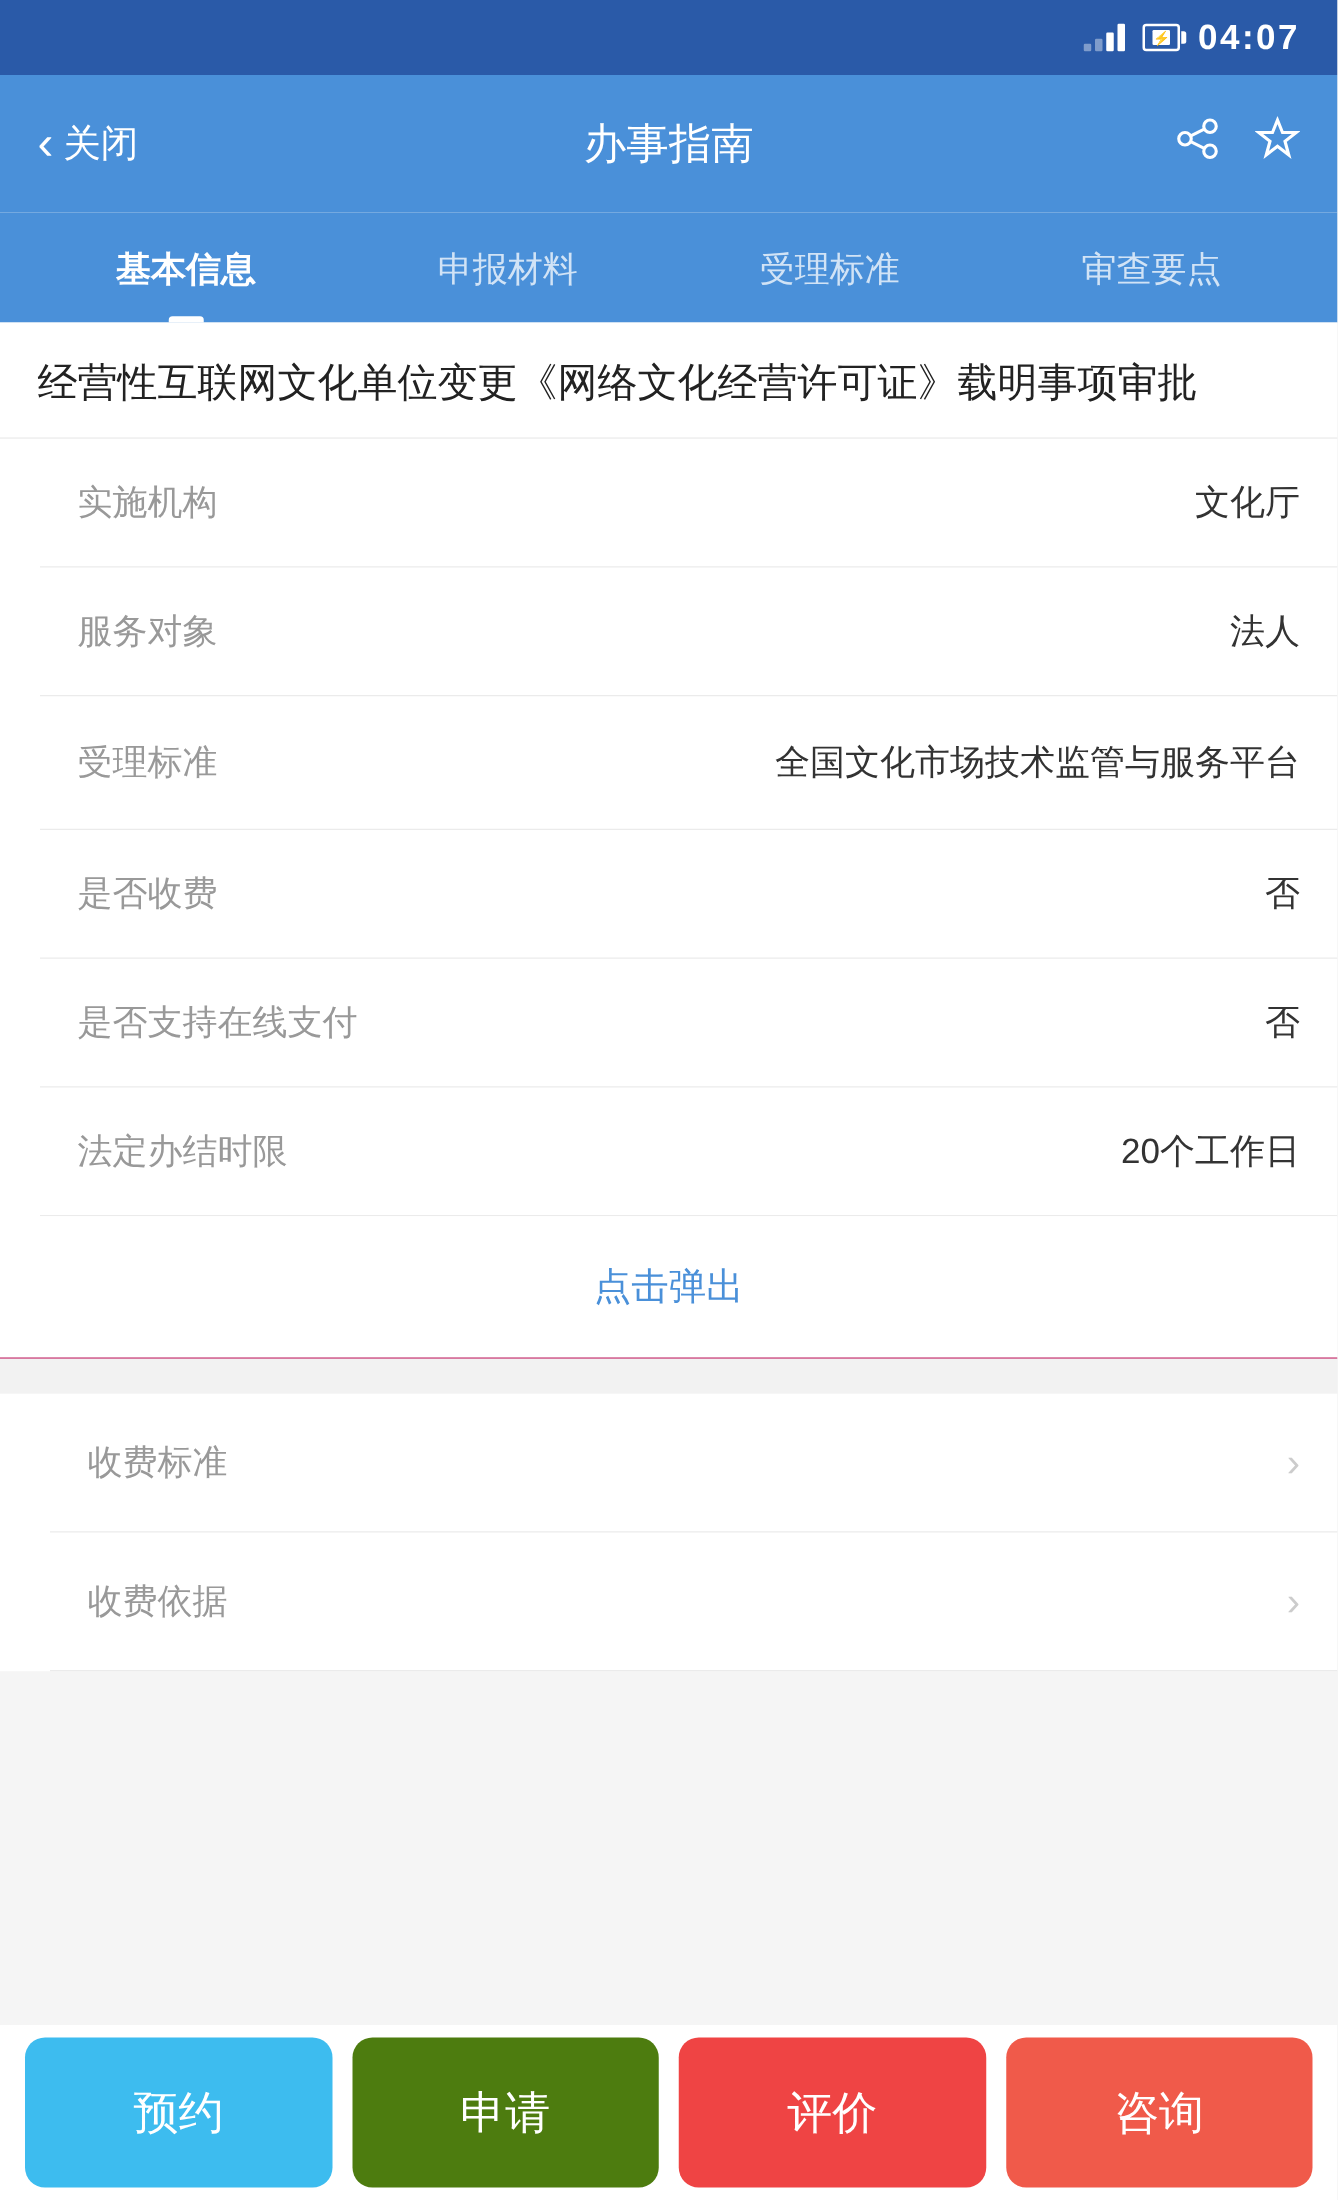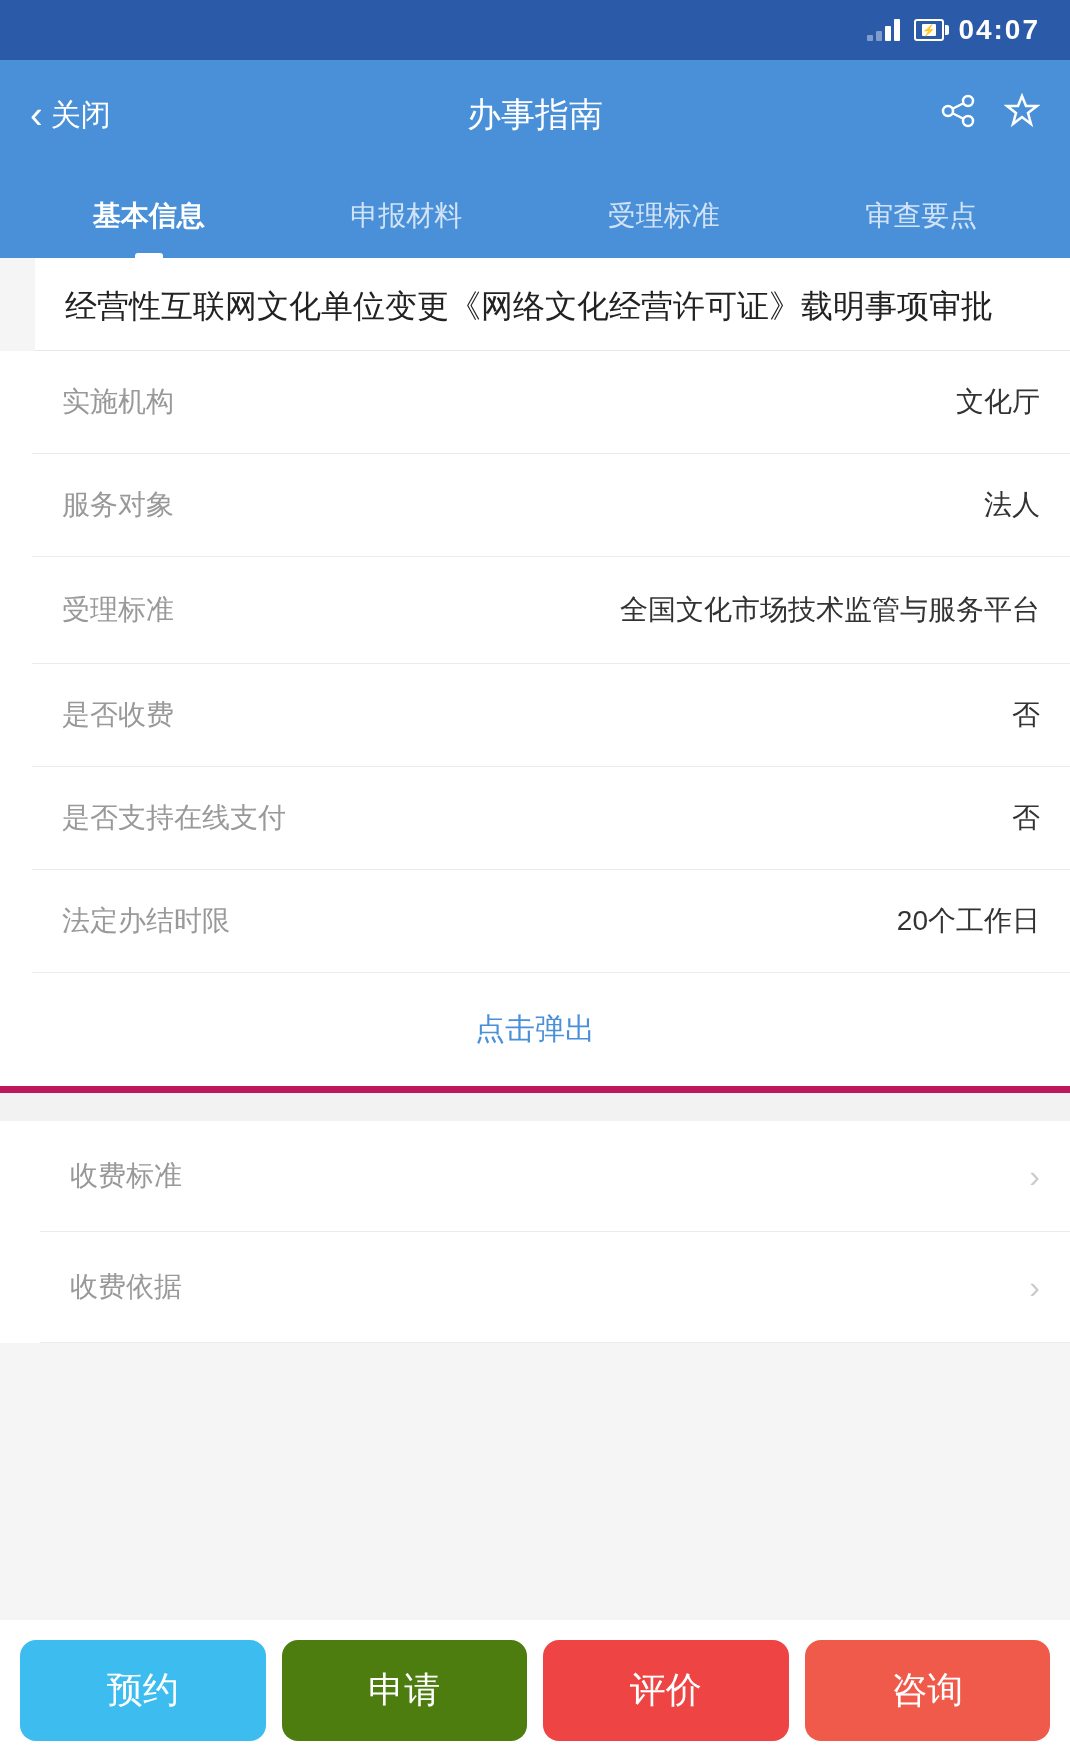--- a/index.html
+++ b/index.html
@@ -151,21 +151,20 @@
       height: 5px;
       background: white;
       border-radius: 3px 3px 0 0;
     }
 
     
     .page-title-section {
       background: white;
       padding: 24px 30px 20px;
       border-bottom: 1px solid #e8e8e8;
-      margin-left: 35px;
     }
     .page-title-text {
       font-size: 32px;
       color: #222;
       font-weight: 500;
       line-height: 1.5;
     }
 
     
     .info-section {
@@ -199,21 +198,21 @@
     .info-value.multiline {
       max-width: 480px;
       line-height: 1.5;
     }
 
     
     .popup-row {
       background: white;
       padding: 36px 30px;
       text-align: center;
-      border-bottom: 7px solid #be185d;
+      border-bottom: 1px solid #be185d;
     }
     .popup-text {
       font-size: 30px;
       color: #4a90d9;
     }
 
     
     .gray-divider {
       height: 28px;
       background: #f2f2f2;
@@ -249,21 +248,21 @@
       right: 0;
       height: 140px;
       background: white;
       display: flex;
       align-items: center;
       padding: 16px 20px;
       gap: 16px;
     }
     .action-btn {
       flex: 1;
-      height: 101px;
+      height: 120px;
       border-radius: 16px;
       border: none;
       color: white;
       font-size: 36px;
       font-weight: 500;
       cursor: pointer;
       display: flex;
       align-items: center;
       justify-content: center;
     }

